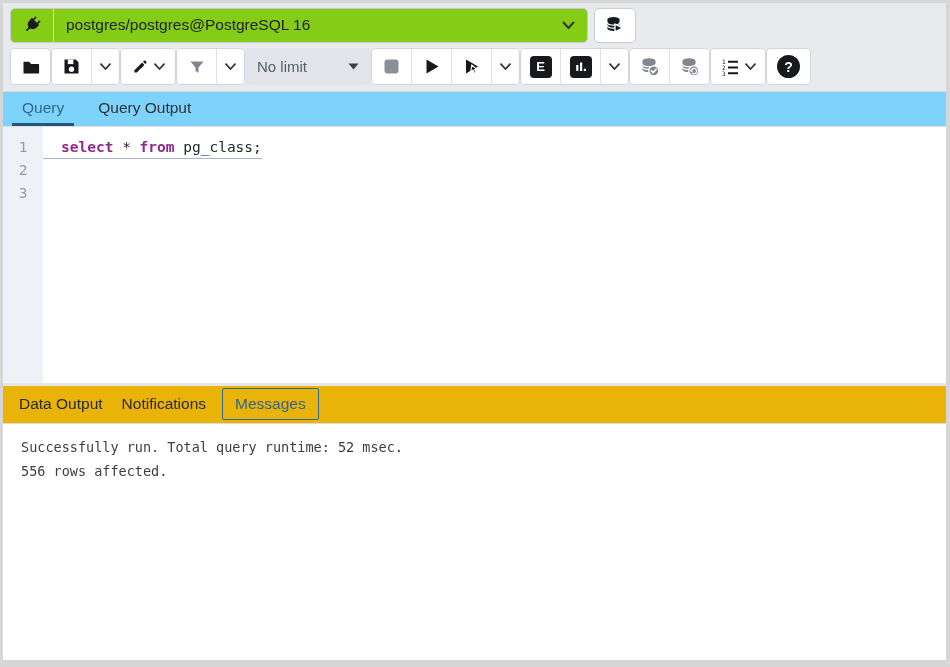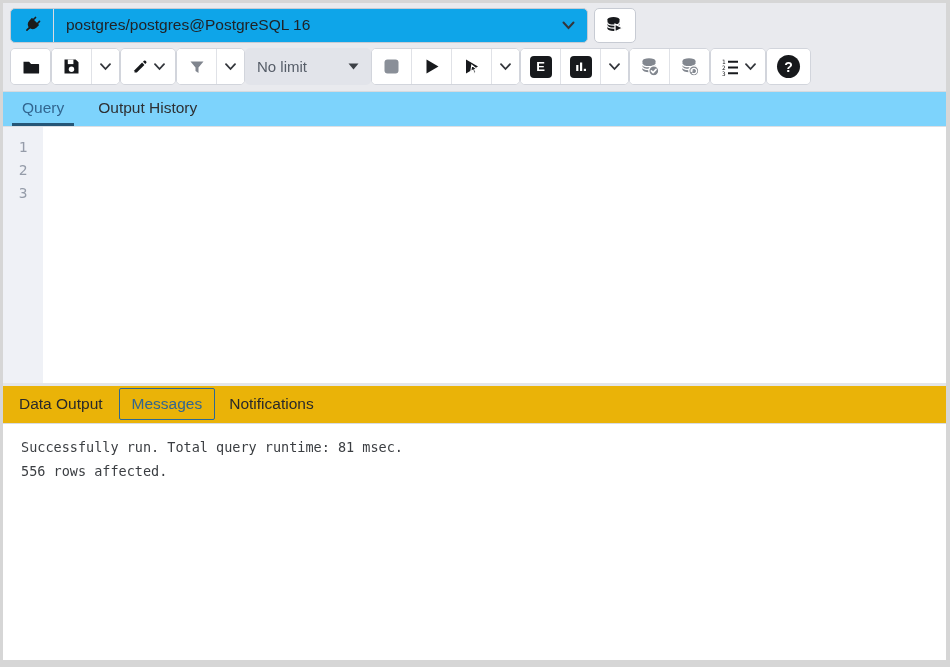--- a/index.html
+++ b/index.html
@@ -6,21 +6,21 @@
   *{box-sizing:border-box;}
   body{font-family:"Liberation Sans", sans-serif; color:#222;}
   .window{
     width:950px;height:667px;
     border:3px solid #d6d6d6;border-bottom-width:7px;border-right-width:4px;
     display:flex;flex-direction:column;background:#fff;overflow:hidden;
   }
   
   .header{background:#e9eaee;border-bottom:1px solid #d8dade;padding:4px 7px 6px 7px;flex:0 0 auto;}
   .conn-row{display:flex;align-items:center;height:36px;}
-  .conn-group{display:flex;align-items:stretch;height:35px;width:578px;background:#0ea5e9;
+  .conn-group{display:flex;align-items:stretch;height:35px;width:578px;background:#84cc16;
     border:1px solid #c7cbd3;border-radius:5px;overflow:hidden;}
   .conn-plug{width:43px;display:flex;align-items:center;justify-content:center;border-right:1px solid #dadce1;}
   .conn-select{flex:1;display:flex;align-items:center;padding:0 12px;font-size:15.5px;color:#202327;cursor:pointer;}
   .conn-select .grow{flex:1;}
   .sq-btn{width:42px;height:35px;margin-left:6px;background:#fff;border:1px solid #c7cbd3;border-radius:5px;
     display:flex;align-items:center;justify-content:center;cursor:pointer;}
   .toolbar{display:flex;align-items:center;height:37px;margin-top:5px;}
   .tgroup{display:flex;align-items:stretch;height:37px;background:#fff;border:1px solid #d2d5dc;
     border-radius:5px;overflow:hidden;flex:0 0 auto;}
   .tbtn{display:flex;align-items:center;justify-content:center;width:39px;background:#fff;cursor:pointer;border:none;padding:0;}
@@ -301,52 +301,53 @@
       </div>
 
     </div>
   </div>
 
   <div class="tabbar">
     <div class="tab active">
       <span>Query</span>
     </div>
     <div class="tab">
-      <span>Output History</span>
+      <span>Query Output</span>
     </div>
   </div>
 
   <div class="editor">
     <div class="gutter-bg"></div>
     <div class="code-area">
         <div class="code-line executed">
           <span class="line-num">1</span>
+          <span class="line-code"><span class="tok-kw">select</span><span class="tok-tx"> </span><span class="tok-op">*</span><span class="tok-tx"> </span><span class="tok-kw">from</span><span class="tok-tx"> pg_class;</span></span>
         </div>
         <div class="code-line">
           <span class="line-num">2</span>
           <span class="line-code"></span>
         </div>
         <div class="code-line">
           <span class="line-num">3</span>
         </div>
       </div>
   </div>
 
   <div class="splitter"></div>
 
   <div class="out-tabbar">
     <div class="out-tab">
       <span>Data Output</span>
     </div>
+    <div class="out-tab">
+      <span>Notifications</span>
+    </div>
     <div class="out-tab boxed">
       <span>Messages</span>
     </div>
-    <div class="out-tab">
-      <span>Notifications</span>
-    </div>
   </div>
 
   <div class="messages">
-      <div>Successfully run. Total query runtime: 81 msec.</div>
+      <div>Successfully run. Total query runtime: 52 msec.</div>
       <div>556 rows affected.</div>
     </div>
 
 </div>
 
 </body></html>

